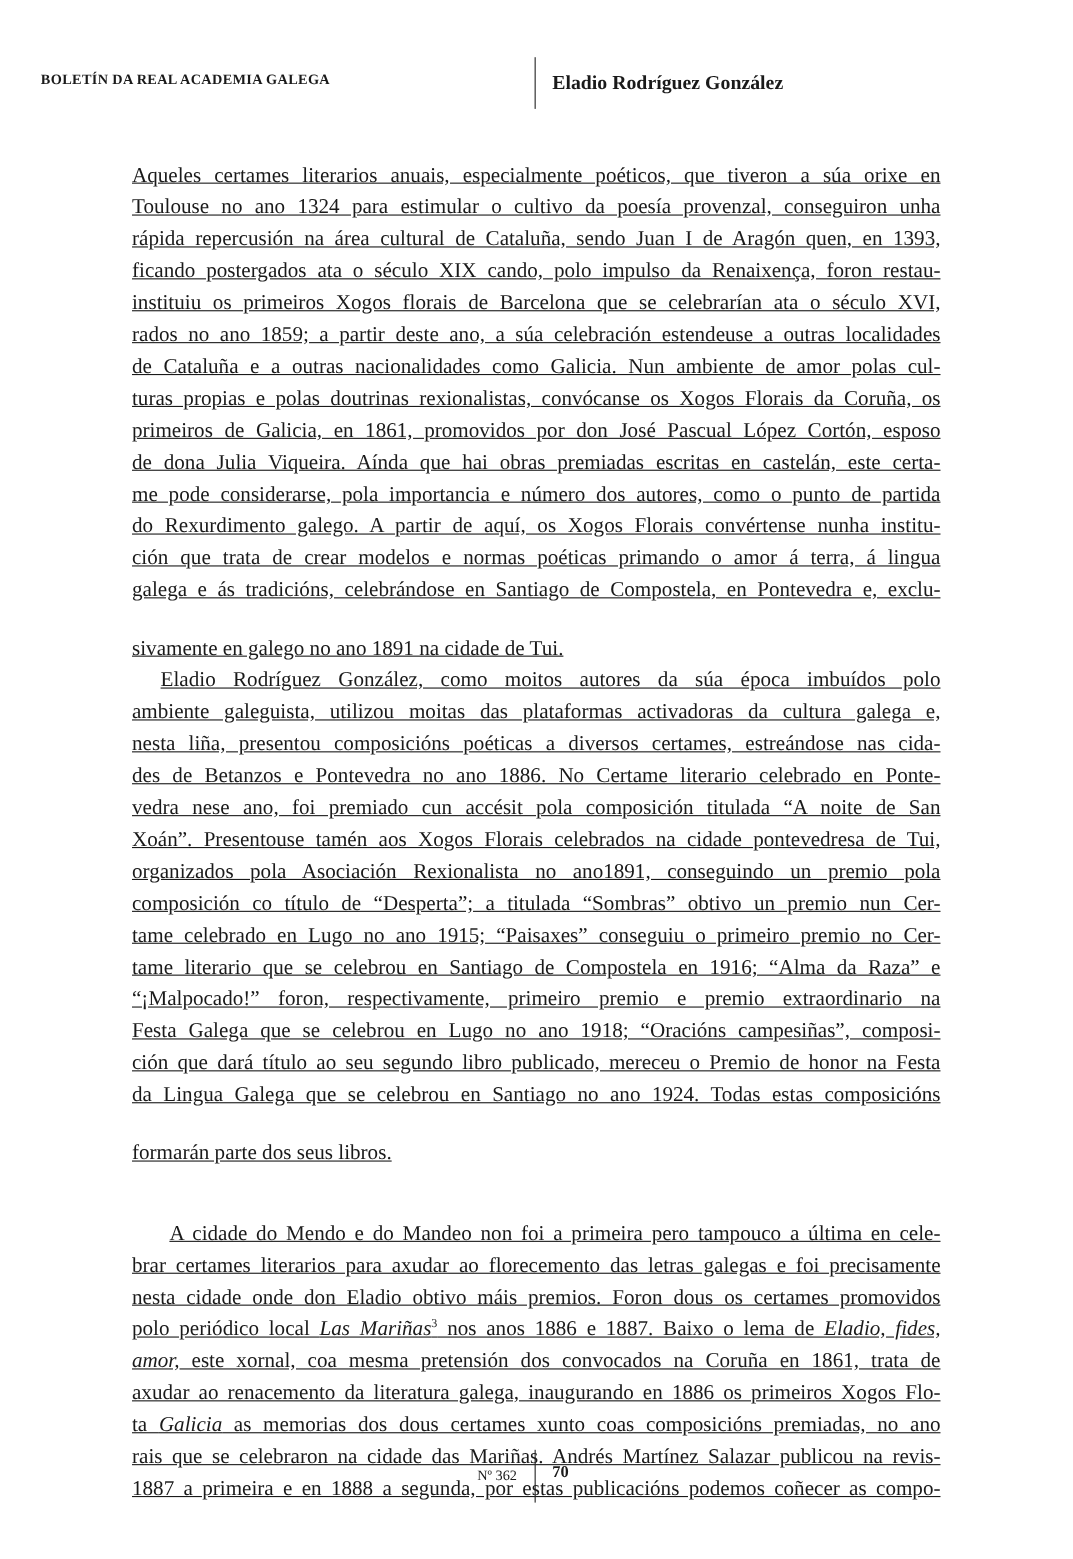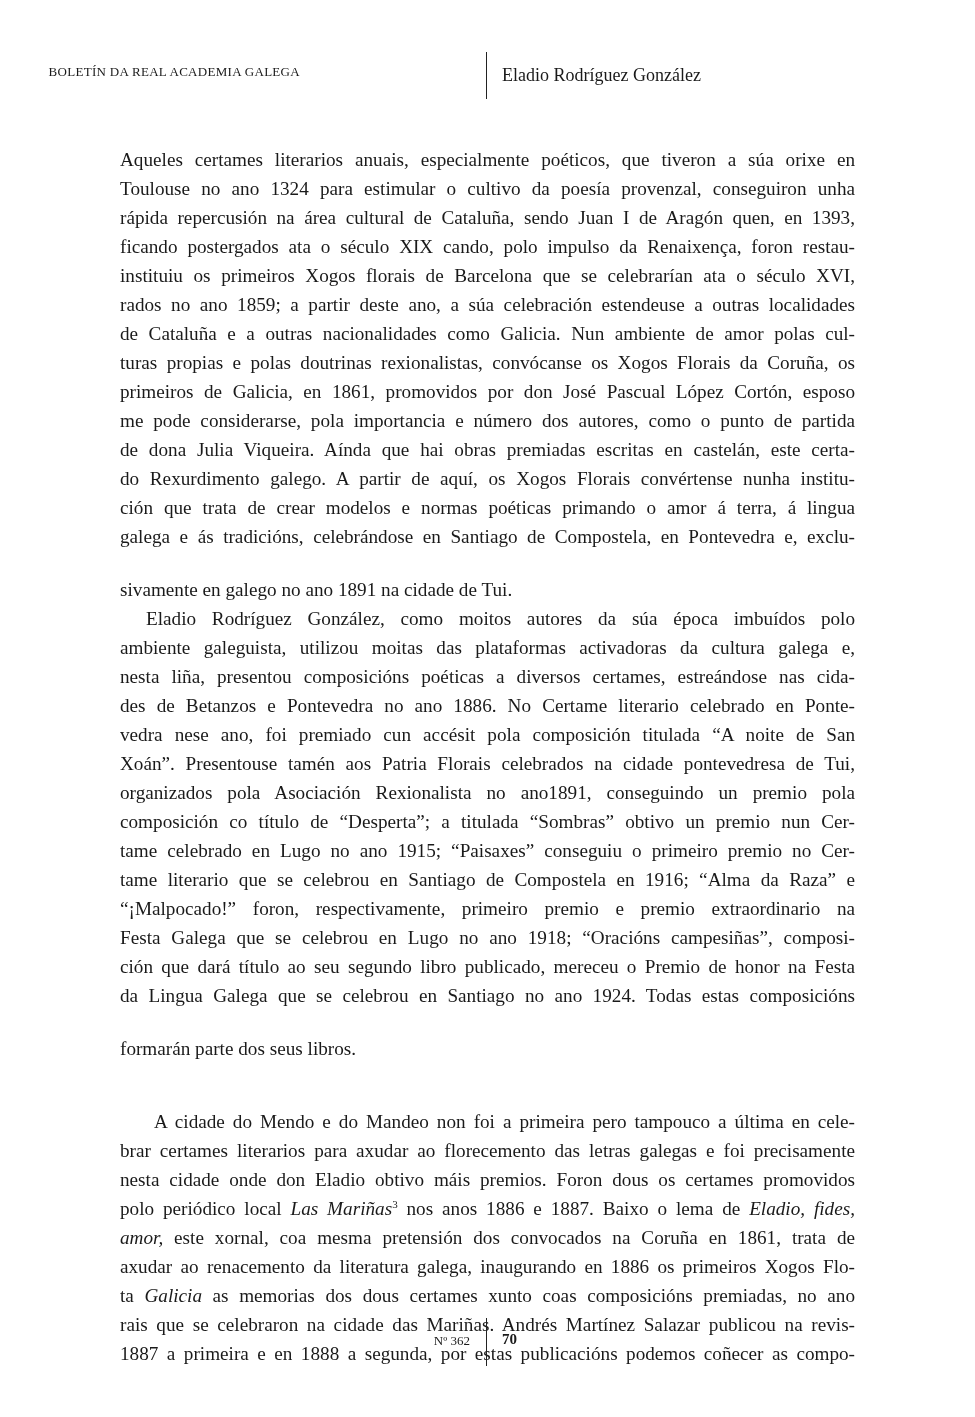--- a/index.html
+++ b/index.html
@@ -1,21 +1,21 @@
 <!DOCTYPE html>
 <html><head>
   <meta charset="utf-8">
   <style>
     html, body { margin: 0; padding: 0; background: #ffffff; }
     body { width: 975px; height: 1417px; position: relative; overflow: hidden; font-family: "DejaVu Serif", "Liberation Serif", serif; color: #1a1a1a; }
-    .header { position: absolute; top: 52px; left: 0; width: 805px; height: 48px; }
+    .header { position: absolute; top: 52px; left: 0; width: 805px; height: 48px; font-weight: bold; }
     .header .left { position: absolute; right: 505px; top: 12px; font-size: 13px; letter-spacing: 0.3px; white-space: nowrap; font-family: "Liberation Serif", serif; }
     .header .divider { position: absolute; left: 486px; top: 0; width: 1px; height: 47px; background: #222; }
     .header .right { position: absolute; left: 502px; top: 13px; font-size: 18px; white-space: nowrap; font-family: "Liberation Serif", serif; }
-    .body-text { position: absolute; left: 120px; top: 145px; width: 735px; font-family: "Liberation Serif", serif; font-size: 19.2px; }
+    .body-text { position: absolute; left: 120px; top: 145px; width: 735px; font-family: "Liberation Serif", serif; font-size: 19.2px; text-decoration: underline; }
     .line { height: 29px; line-height: 29px; white-space: nowrap; text-align: justify; text-align-last: justify; }
     .line.last { text-align-last: left; margin-top: 24px; }
     .line.indent { padding-left: 26px; }
     .line.indent2 { padding-left: 34px; margin-top: 44px; }
     em { font-style: italic; }
     sup { font-size: 11px; line-height: 0; vertical-align: super; }
     .footer { position: absolute; top: 1318px; left: 0; width: 975px; height: 50px; }
     .footer .num { position: absolute; right: 505px; top: 15px; font-size: 13px; font-family: "Liberation Serif", serif; white-space: nowrap; }
     .footer .divider { position: absolute; left: 486px; top: 0; width: 1px; height: 48px; background: #222; }
     .footer .page { position: absolute; left: 502px; top: 13px; font-size: 15px; font-weight: bold; font-family: "Liberation Serif", serif; }
@@ -33,34 +33,34 @@
     <div>
       <div class="line">Aqueles certames literarios anuais, especialmente poéticos, que tiveron a súa orixe en</div>
       <div class="line">Toulouse no ano 1324 para estimular o cultivo da poesía provenzal, conseguiron unha</div>
       <div class="line">rápida repercusión na área cultural de Cataluña, sendo Juan I de Aragón quen, en 1393,</div>
       <div class="line">ficando postergados ata o século XIX cando, polo impulso da Renaixença, foron restau-</div>
       <div class="line">instituiu os primeiros Xogos florais de Barcelona que se celebrarían ata o século XVI,</div>
       <div class="line">rados no ano 1859; a partir deste ano, a súa celebración estendeuse a outras localidades</div>
       <div class="line">de Cataluña e a outras nacionalidades como Galicia. Nun ambiente de amor polas cul-</div>
       <div class="line">turas propias e polas doutrinas rexionalistas, convócanse os Xogos Florais da Coruña, os</div>
       <div class="line">primeiros de Galicia, en 1861, promovidos por don José Pascual López Cortón, esposo</div>
+      <div class="line">de dona Julia Viqueira. Aínda que hai obras premiadas escritas en castelán, este certa-</div>
       <div class="line">me pode considerarse, pola importancia e número dos autores, como o punto de partida</div>
-      <div class="line">de dona Julia Viqueira. Aínda que hai obras premiadas escritas en castelán, este certa-</div>
       <div class="line">do Rexurdimento galego. A partir de aquí, os Xogos Florais convértense nunha institu-</div>
       <div class="line">ción que trata de crear modelos e normas poéticas primando o amor á terra, á lingua</div>
       <div class="line">galega e ás tradicións, celebrándose en Santiago de Compostela, en Pontevedra e, exclu-</div>
       <div class="line last">sivamente en galego no ano 1891 na cidade de Tui.</div>
     </div>
     <div>
       <div class="line indent">Eladio Rodríguez González, como moitos autores da súa época imbuídos polo</div>
       <div class="line">ambiente galeguista, utilizou moitas das plataformas activadoras da cultura galega e,</div>
       <div class="line">nesta liña, presentou composicións poéticas a diversos certames, estreándose nas cida-</div>
       <div class="line">des de Betanzos e Pontevedra no ano 1886. No Certame literario celebrado en Ponte-</div>
       <div class="line">vedra nese ano, foi premiado cun accésit pola composición titulada “A noite de San</div>
-      <div class="line">Xoán”. Presentouse tamén aos Patria Florais celebrados na cidade pontevedresa de Tui,</div>
+      <div class="line">Xoán”. Presentouse tamén aos Xogos Florais celebrados na cidade pontevedresa de Tui,</div>
       <div class="line">organizados pola Asociación Rexionalista no ano1891, conseguindo un premio pola</div>
       <div class="line">composición co título de “Desperta”; a titulada “Sombras” obtivo un premio nun Cer-</div>
       <div class="line">tame celebrado en Lugo no ano 1915; “Paisaxes” conseguiu o primeiro premio no Cer-</div>
       <div class="line">tame literario que se celebrou en Santiago de Compostela en 1916; “Alma da Raza” e</div>
       <div class="line">“¡Malpocado!” foron, respectivamente, primeiro premio e premio extraordinario na</div>
       <div class="line">Festa Galega que se celebrou en Lugo no ano 1918; “Oracións campesiñas”, composi-</div>
       <div class="line">ción que dará título ao seu segundo libro publicado, mereceu o Premio de honor na Festa</div>
       <div class="line">da Lingua Galega que se celebrou en Santiago no ano 1924. Todas estas composicións</div>
       <div class="line last">formarán parte dos seus libros.</div>
     </div>

